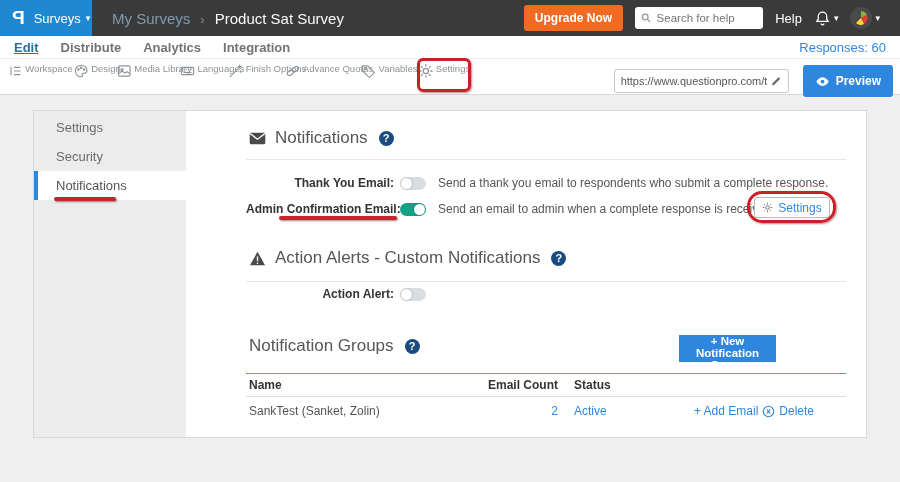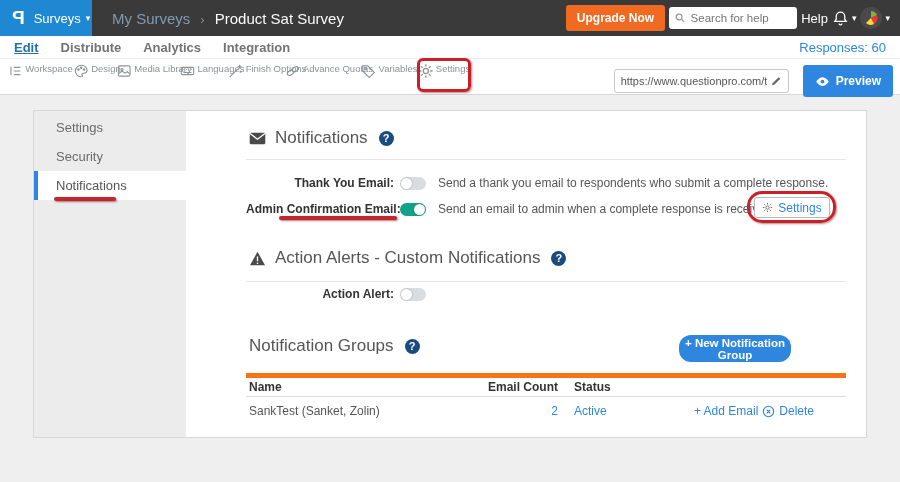--- a/index.html
+++ b/index.html
@@ -10,21 +10,21 @@
   
   .topbar { position:absolute; left:0; top:0; width:900px; height:36px; background:#3a3a3a; display:flex; align-items:center; }
   .logo-area { width:92px; height:36px; background:#1e88d2; display:flex; align-items:center; gap:9px; padding-left:12px; flex:none; }
   .logo-p { color:#fff; font-weight:bold; font-size:19px; transform:scaleX(-1); display:inline-block; }
   .logo-menu { color:#fff; font-size:13px; display:flex; align-items:center; gap:5px; cursor:pointer; }
   .caret { font-size:9px; color:#fff; line-height:1; }
   .crumbs { display:flex; align-items:flex-end; gap:10px; margin-left:20px; }
   .crumb-parent { color:#7f9bb0; font-size:15px; }
   .crumb-sep { color:#8a8a8a; font-size:13px; }
   .crumb-current { color:#fafafa; font-size:15px; font-weight:normal; }
-  .topbar-right { margin-left:auto; display:flex; align-items:center; gap:4px; padding-right:10px; }
+  .topbar-right { margin-left:auto; display:flex; align-items:center; gap:12px; padding-right:20px; }
   .upgrade-btn { background:#f06a21; color:#fff; border:none; font-family:inherit; font-weight:bold; font-size:12px; padding:6px 11px; border-radius:3px; cursor:pointer; }
   .search-box { width:128px; height:22px; background:#fff; border-radius:3px; display:flex; align-items:center; padding:0 6px; gap:5px; }
   .search-box input { border:none; outline:none; width:100%; font-family:inherit; font-size:11.5px; color:#444; background:transparent; }
   .help-label { color:#fff; font-size:13px; }
   .bell-wrap, .avatar-wrap { display:flex; align-items:center; gap:3px; cursor:pointer; }
 
   
   .navbar { position:absolute; left:0; top:36px; width:900px; height:22px; background:#fff; display:flex; align-items:center; padding:8px 14px; gap:22px; }
   .nav-tab { font-size:13px; font-weight:bold; color:#737373; cursor:pointer; }
   .nav-tab.active { color:#2471a3; text-decoration:underline; }
@@ -59,26 +59,26 @@
 
   .toggle { width:26px; height:13px; border-radius:7px; position:relative; flex:none; cursor:pointer; }
   .toggle.off { background:#d9dde0; }
   .toggle.on  { background:#12a189; }
   .toggle .knob { position:absolute; top:1px; width:11px; height:11px; border-radius:50%; background:#fff; box-shadow:0 0 2px rgba(0,0,0,.35); }
   .toggle.off .knob { left:1px; }
   .toggle.on  .knob { right:1px; }
 
   .mini-settings-btn { position:absolute; left:568px; top:86px; width:76px; height:21px; background:#fff; border:1px solid #b9b9b9; border-radius:3px; display:flex; align-items:center; justify-content:center; gap:5px; color:#2e86de; font-size:12px; cursor:pointer; }
 
-  .new-group-btn { position:absolute; left:493px; top:224px; width:112px; height:27px; background:#2e86de; border:none; border-radius:12px; color:#fff; font-family:inherit; font-size:11.5px; font-weight:bold; cursor:pointer; }
+  .new-group-btn { position:absolute; left:493px; top:224px; width:97px; height:27px; background:#2e86de; border:none; border-radius:0; color:#fff; font-family:inherit; font-size:11.5px; font-weight:bold; cursor:pointer; }
 
   
   .grp-table { position:absolute; left:60px; top:262px; width:600px; font-size:12px; }
   .t-row { display:grid; grid-template-columns:222px 90px 110px 178px; align-items:center; }
-  .t-head { height:24px; border-top:5px solid #f97316; border-bottom:1px solid #dcdcdc; font-weight:bold; color:#333; }
+  .t-head { height:24px; border-top:1px solid #f97316; border-bottom:1px solid #dcdcdc; font-weight:bold; color:#333; }
   .t-body { height:28px; color:#555; }
   .c-name { padding-left:3px; }
   .c-email { text-align:right; }
   .c-status { padding-left:16px; }
   .c-actions { display:flex; justify-content:flex-end; gap:4px; padding-right:32px; }
   .blue-link { color:#2e86de; text-decoration:none; cursor:pointer; display:inline-flex; align-items:center; gap:4px; }
 
   
   .red-box { position:absolute; border:3px solid #cb2027; border-radius:6px; box-shadow:1px 1px 2px rgba(80,0,0,.45); pointer-events:none; }
   .red-underline { position:absolute; height:4px; background:#c1272d; border-radius:2px; box-shadow:1px 1px 2px rgba(80,0,0,.5); pointer-events:none; }

